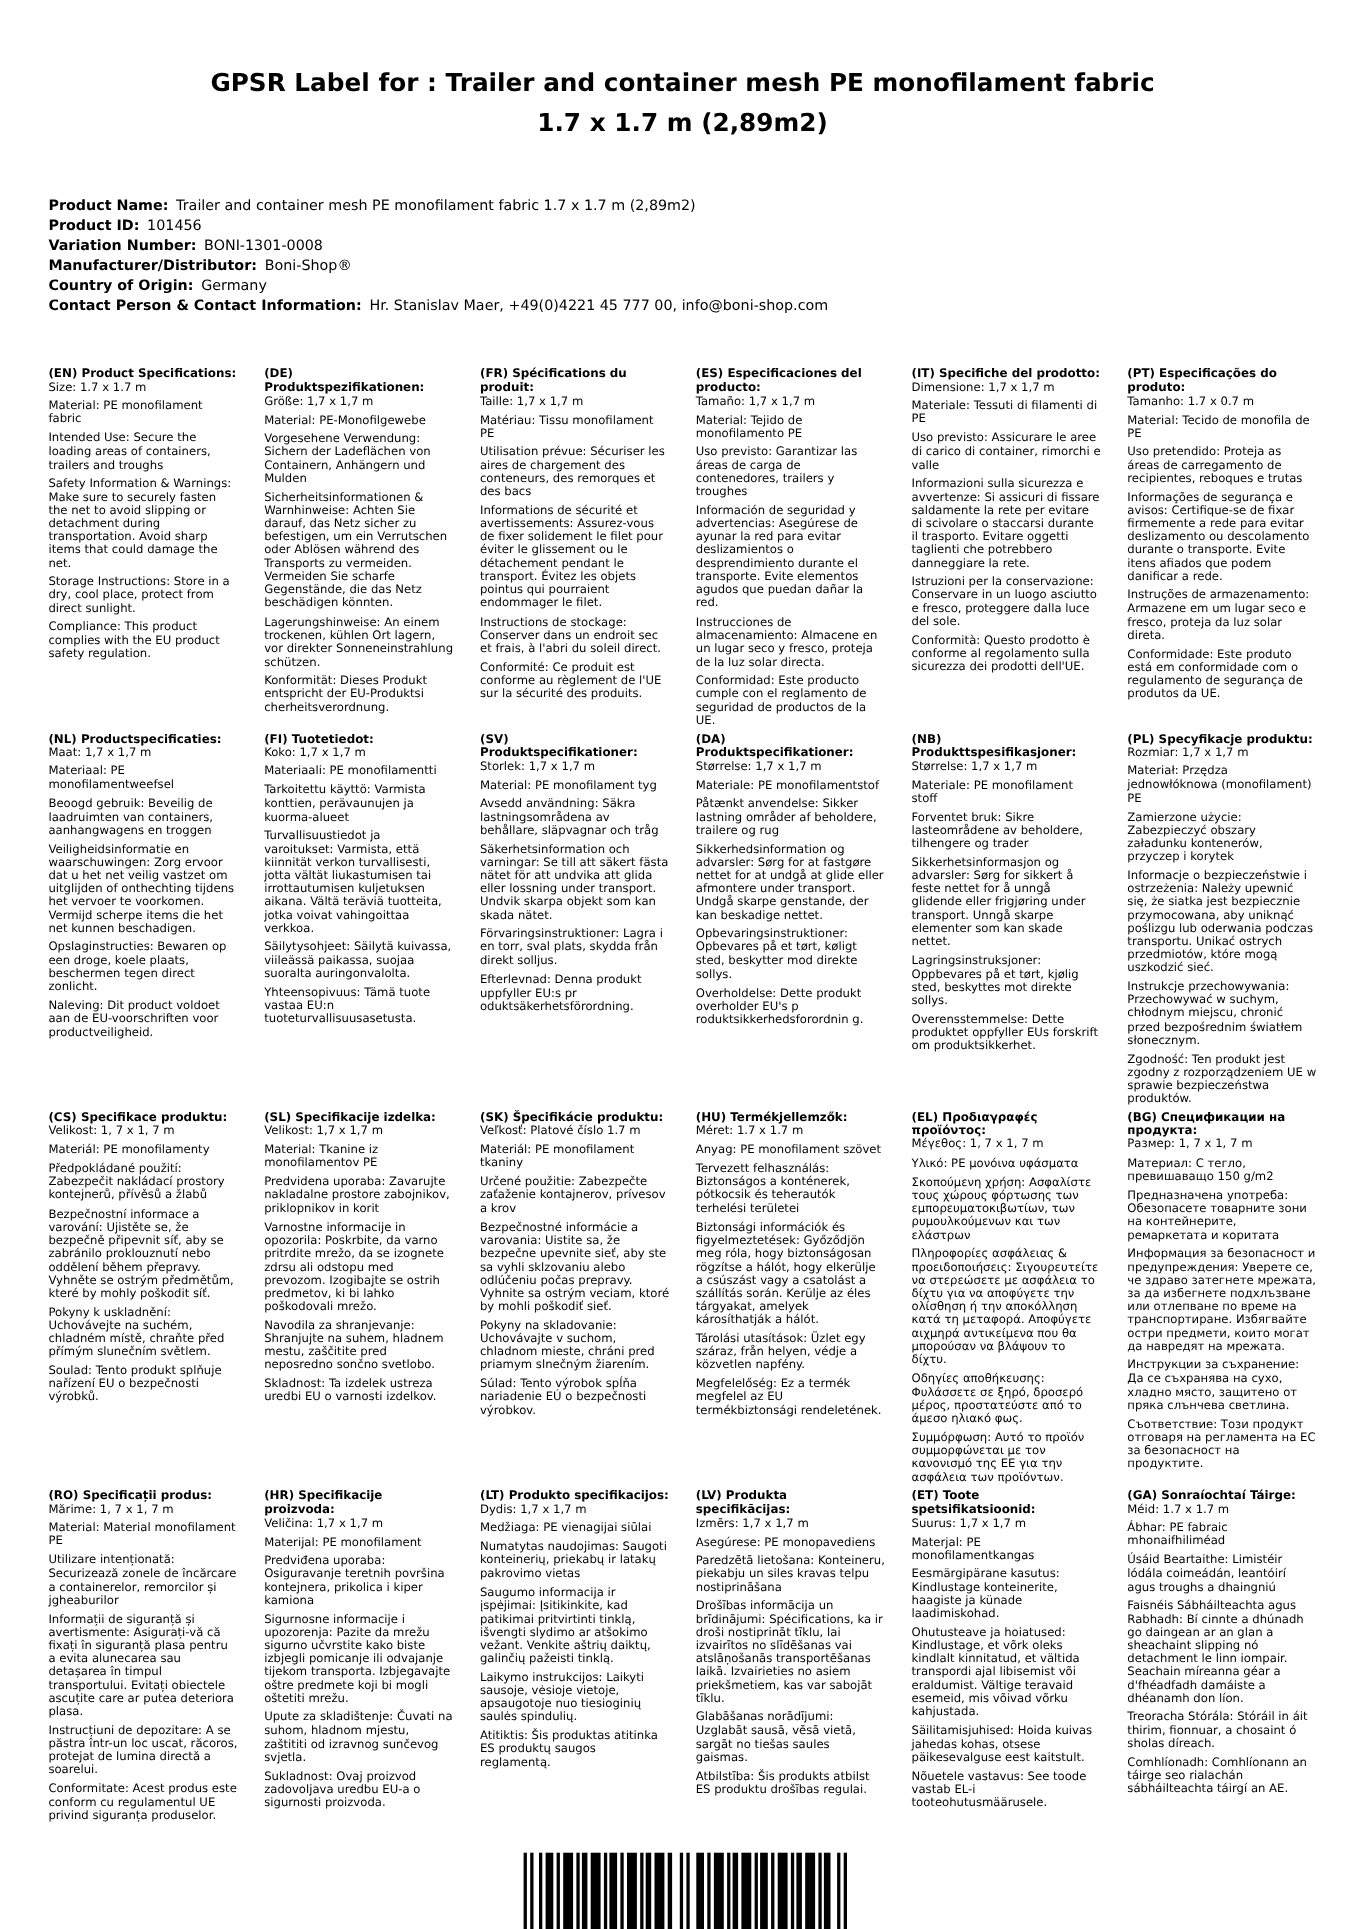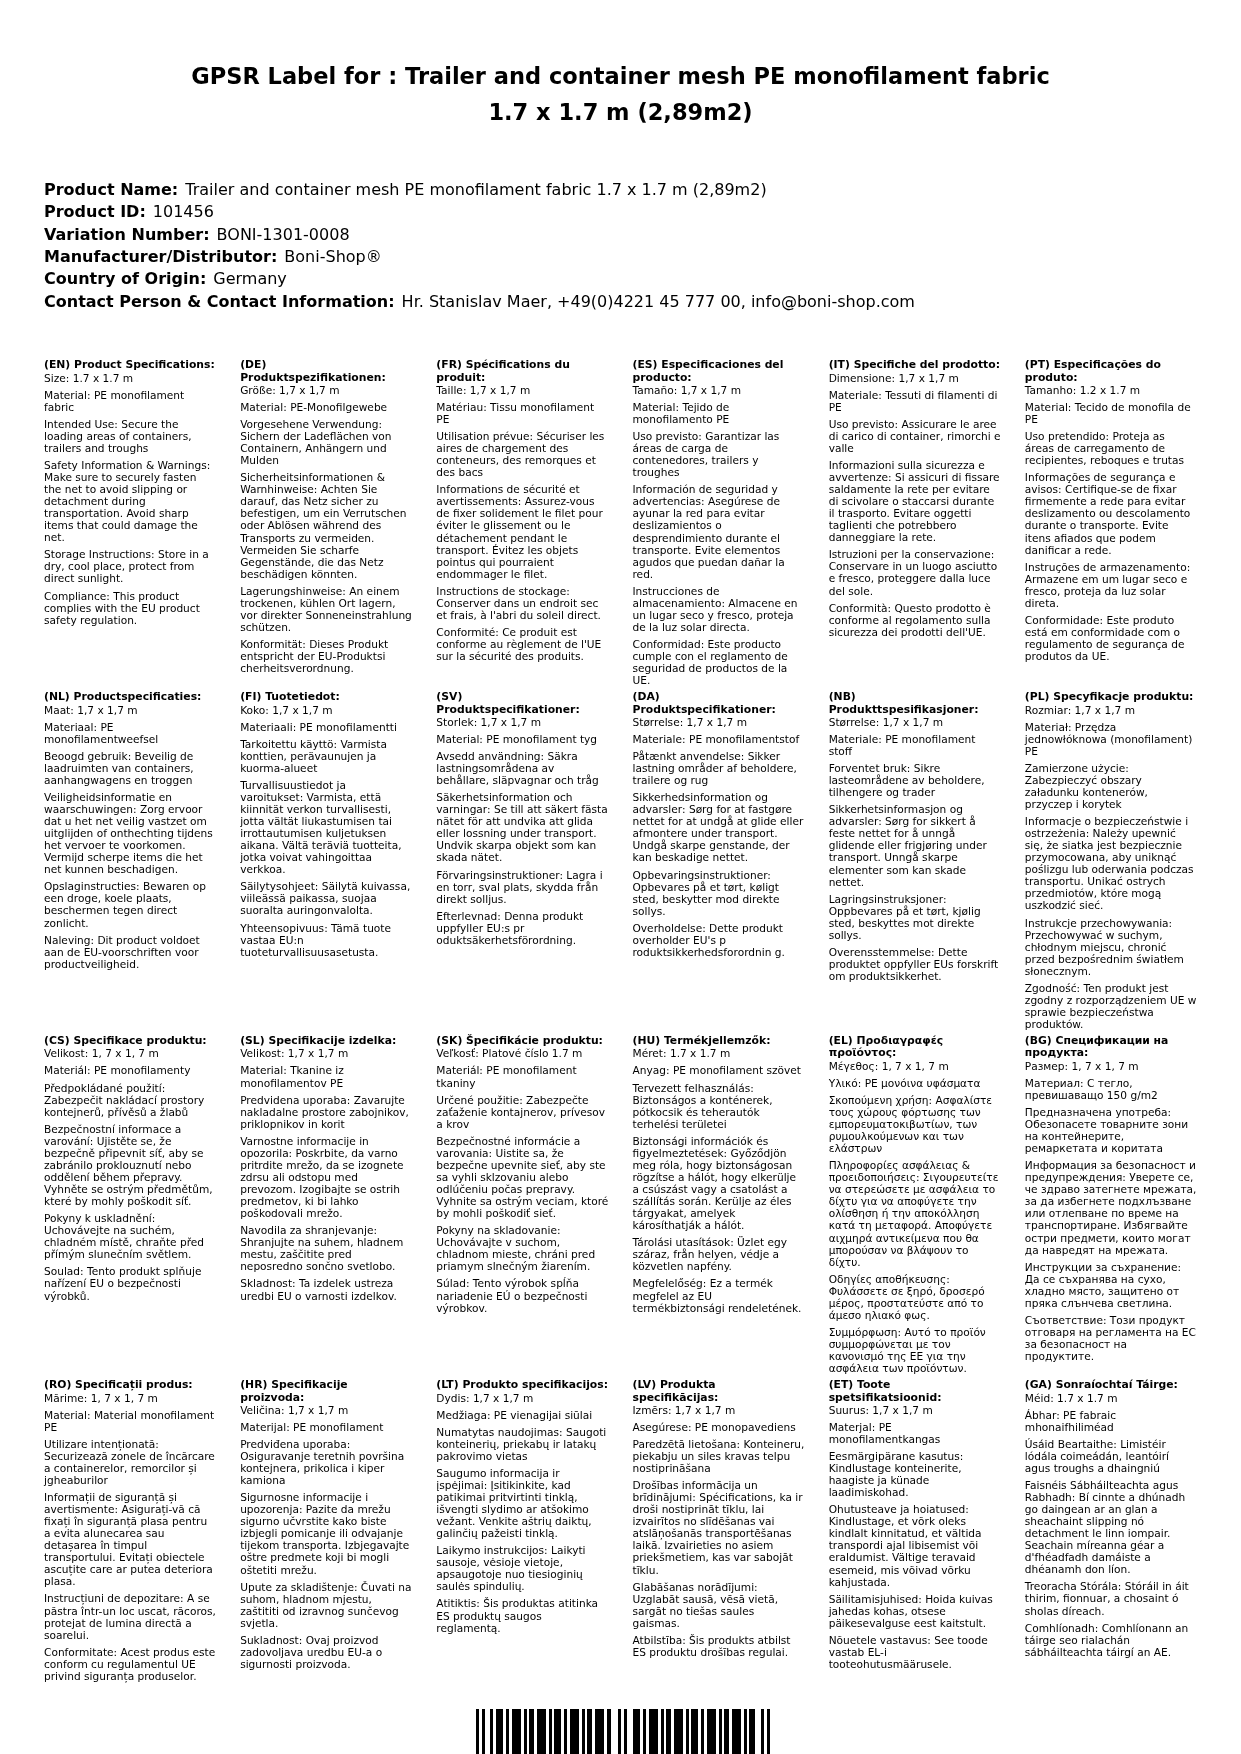--- a/index.html
+++ b/index.html
@@ -1,20 +1,20 @@
 <!DOCTYPE html>
 <html><head>
 <meta charset="utf-8">
 <style>
   html,body{margin:0;padding:0;background:#fff;}
   body{width:1241px;height:1754px;color:#000;font-family:"DejaVu Sans",sans-serif;overflow:hidden;}
   .page{box-sizing:border-box;padding:30px 44px 0;height:100%;}
   .title{font-weight:bold;font-size:22.5px;line-height:1.62;text-align:center;margin:28px auto 0;max-width:1000px;}
   .product-info{margin-top:48px;}
-  .info-row{font-size:16px;line-height:1.4;}
+  .info-row{font-size:13px;line-height:1.4;}
   .info-label{font-weight:bold;margin-right:7px;}
   .lang-grid{margin-top:46px;display:grid;grid-template-columns:repeat(6,1fr);column-gap:24px;grid-auto-rows:minmax(274px,auto);}
   .lang-block{font-size:10.6px;line-height:1.14;}
   .lang-heading{font-weight:bold;font-size:10.8px;margin:0;}
   .lang-par{margin:0 0 5px 0;}
   .footer{margin-top:22px;display:flex;flex-direction:column;align-items:center;}
   .barcode{transform:translateX(-15px);}
   .barcode svg{display:block;}
   svg{shape-rendering:geometricPrecision;}
 </style>
@@ -90,21 +90,21 @@
     <div class="lang-heading">(IT) Specifiche del prodotto:</div>
   <p class="lang-par">Dimensione: 1,7 x 1,7 m</p>
         <p class="lang-par">Materiale: Tessuti di filamenti di PE</p>
         <p class="lang-par">Uso previsto: Assicurare le aree di carico di container, rimorchi e valle</p>
         <p class="lang-par">Informazioni sulla sicurezza e avvertenze: Si assicuri di fissare saldamente la rete per evitare di scivolare o staccarsi durante il trasporto. Evitare oggetti taglienti che potrebbero danneggiare la rete.</p>
         <p class="lang-par">Istruzioni per la conservazione: Conservare in un luogo asciutto e fresco, proteggere dalla luce del sole.</p>
         <p class="lang-par">Conformità: Questo prodotto è conforme al regolamento sulla sicurezza dei prodotti dell'UE.</p>
       </div>
       <div class="lang-block">
     <div class="lang-heading">(PT) Especificações do produto:</div>
-  <p class="lang-par">Tamanho: 1.2 x 1.7 m</p>
+  <p class="lang-par">Tamanho: 1.7 x 0.7 m</p>
         <p class="lang-par">Material: Tecido de monofila de PE</p>
         <p class="lang-par">Uso pretendido: Proteja as áreas de carregamento de recipientes, reboques e trutas</p>
         <p class="lang-par">Informações de segurança e avisos: Certifique-se de fixar firmemente a rede para evitar deslizamento ou descolamento durante o transporte. Evite itens afiados que podem danificar a rede.</p>
         <p class="lang-par">Instruções de armazenamento: Armazene em um lugar seco e fresco, proteja da luz solar direta.</p>
         <p class="lang-par">Conformidade: Este produto está em conformidade com o regulamento de segurança de produtos da UE.</p>
       </div>
       <div class="lang-block">
     <div class="lang-heading">(NL) Productspecificaties:</div>
   <p class="lang-par">Maat: 1,7 x 1,7 m</p>
         <p class="lang-par">Materiaal: PE monofilamentweefsel</p>

